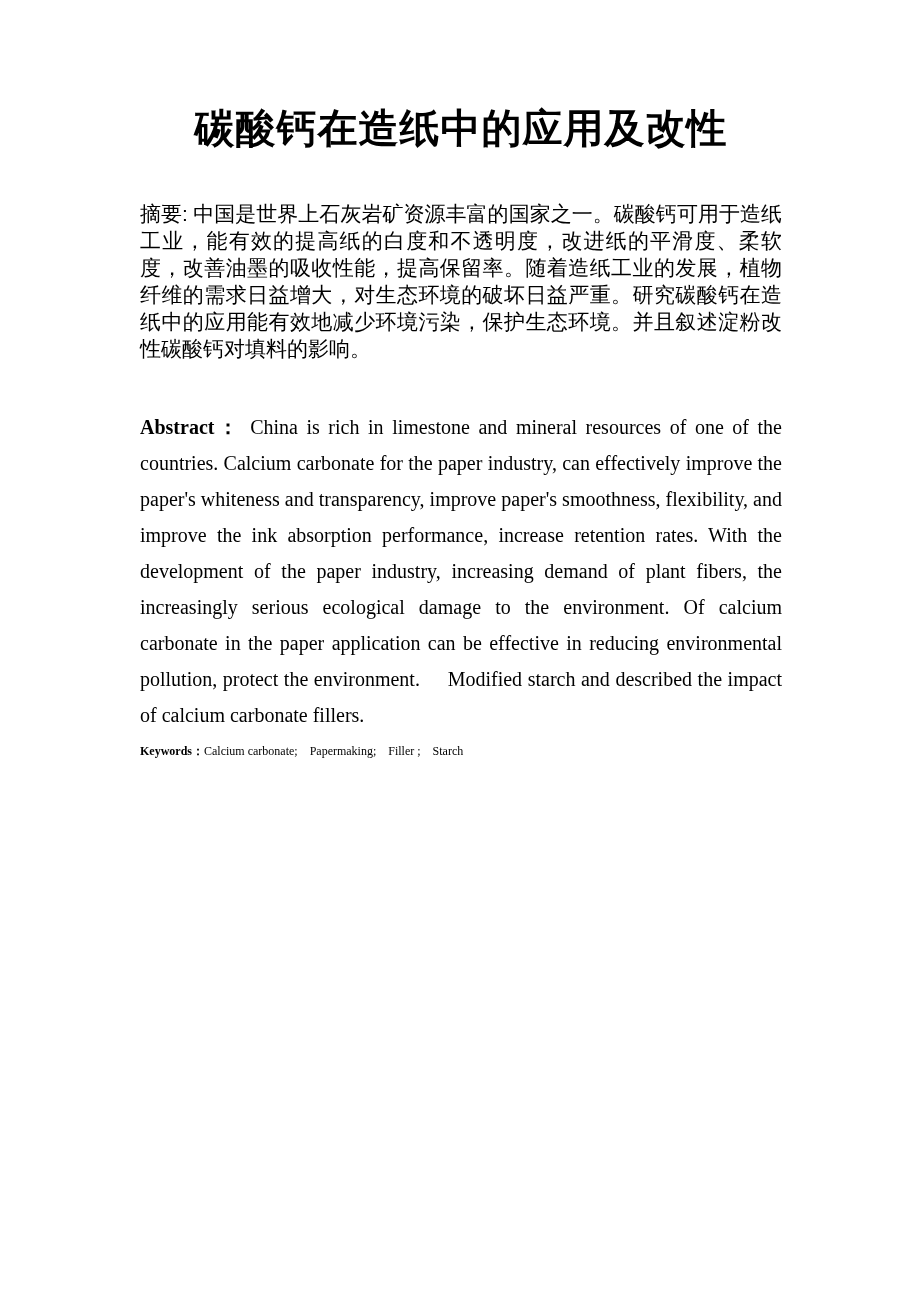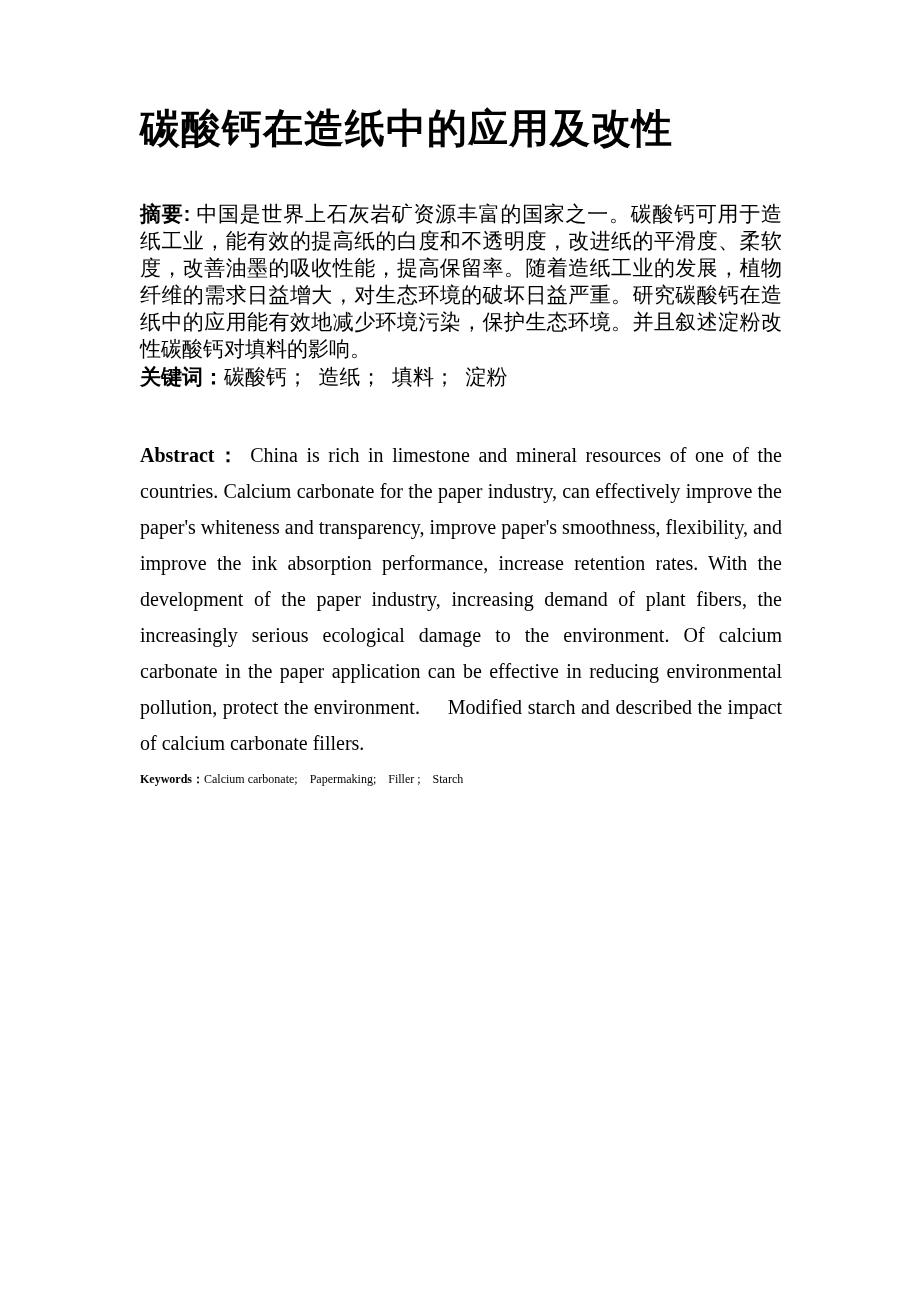--- a/index.html
+++ b/index.html
@@ -18,38 +18,38 @@
   }
   .content {
     padding: 0 138px 0 140px;
   }
   .doc-title {
     margin: 104px 0 4px 0;
     font-family: "Liberation Sans", sans-serif;
     font-weight: bold;
     font-size: 40px;
     line-height: 48px;
-    text-align: left;
+    text-align: center;
     letter-spacing: 1px;
   }
   .cn-abstract {
     margin: 48px 0 0 0;
     font-size: 21px;
     line-height: 27px;
     text-align: justify;
   }
   .cn-keywords {
     margin: 0;
     font-size: 21px;
     line-height: 27px;
     white-space: pre-wrap;
   }
   .label-cn {
     font-family: "Liberation Sans", sans-serif;
-    font-weight: bold;
+    font-weight: normal;
   }
   .en-abstract {
     margin: 46px 0 0 0;
     font-size: 20px;
     line-height: 36px;
     text-align: justify;
     white-space: pre-wrap;
   }
   .en-keywords {
     margin: 0;
@@ -64,20 +64,19 @@
 </head>
 <body>
 
 <div class="page">
   <div class="content">
 
     <h1 class="doc-title">碳酸钙在造纸中的应用及改性</h1>
 
     <p class="cn-abstract"><span class="label-cn">摘要:</span><span> 中国是世界上石灰岩矿资源丰富的国家之一。碳酸钙可用于造纸工业，能有效的提高纸的白度和不透明度，改进纸的平滑度、柔软度，改善油墨的吸收性能，提高保留率。随着造纸工业的发展，植物纤维的需求日益增大，对生态环境的破坏日益严重。研究碳酸钙在造纸中的应用能有效地减少环境污染，保护生态环境。并且叙述淀粉改性碳酸钙对填料的影响。</span></p>
 
-    <p class="cn-keywords"><span class="label-cn">关键词：</span><span>碳酸钙；  造纸；  填料；  淀粉</span></p>
 
     <p class="en-abstract"><span class="label-en">Abstract：</span><span> China is rich in limestone and mineral resources of one of the countries. Calcium carbonate for the paper industry, can effectively improve the paper's whiteness and transparency, improve paper's smoothness, flexibility, and improve the ink absorption performance, increase retention rates. With the development of the paper industry, increasing demand of plant fibers, the increasingly serious ecological damage to the environment. Of calcium carbonate in the paper application can be effective in reducing environmental pollution, protect the environment.     Modified starch and described the impact of calcium carbonate fillers.</span></p>
 
     <p class="en-keywords"><span class="label-en">Keywords：</span><span>Calcium carbonate;    Papermaking;    Filler ;    Starch</span></p>
 
   </div>
 </div>
 
 </body></html>

